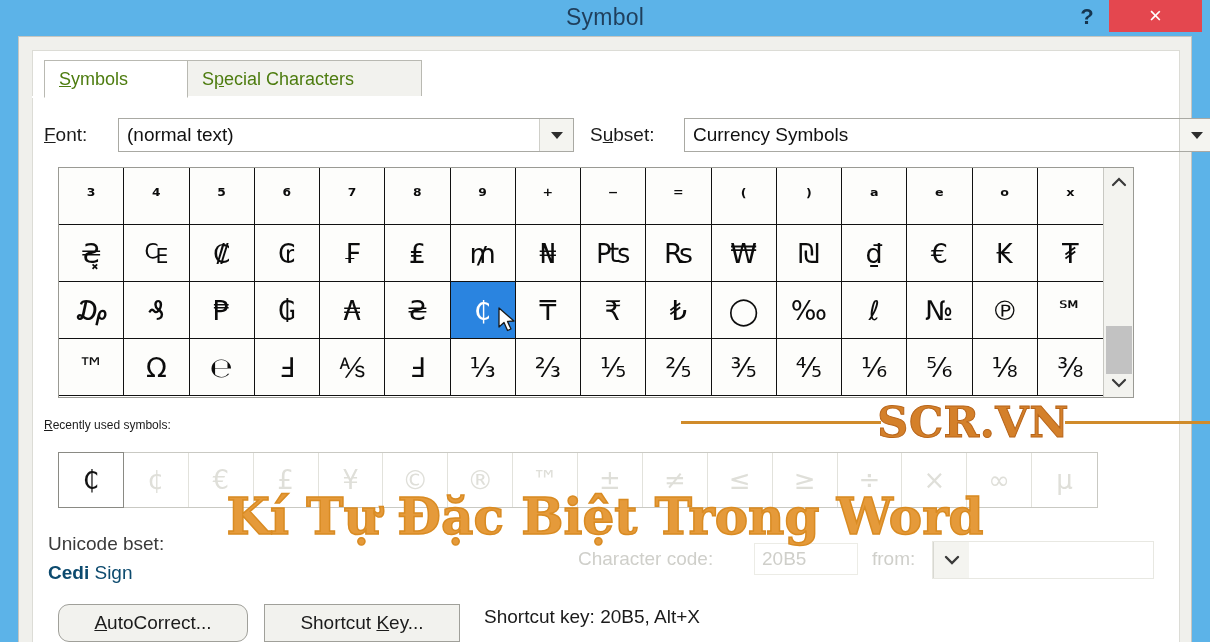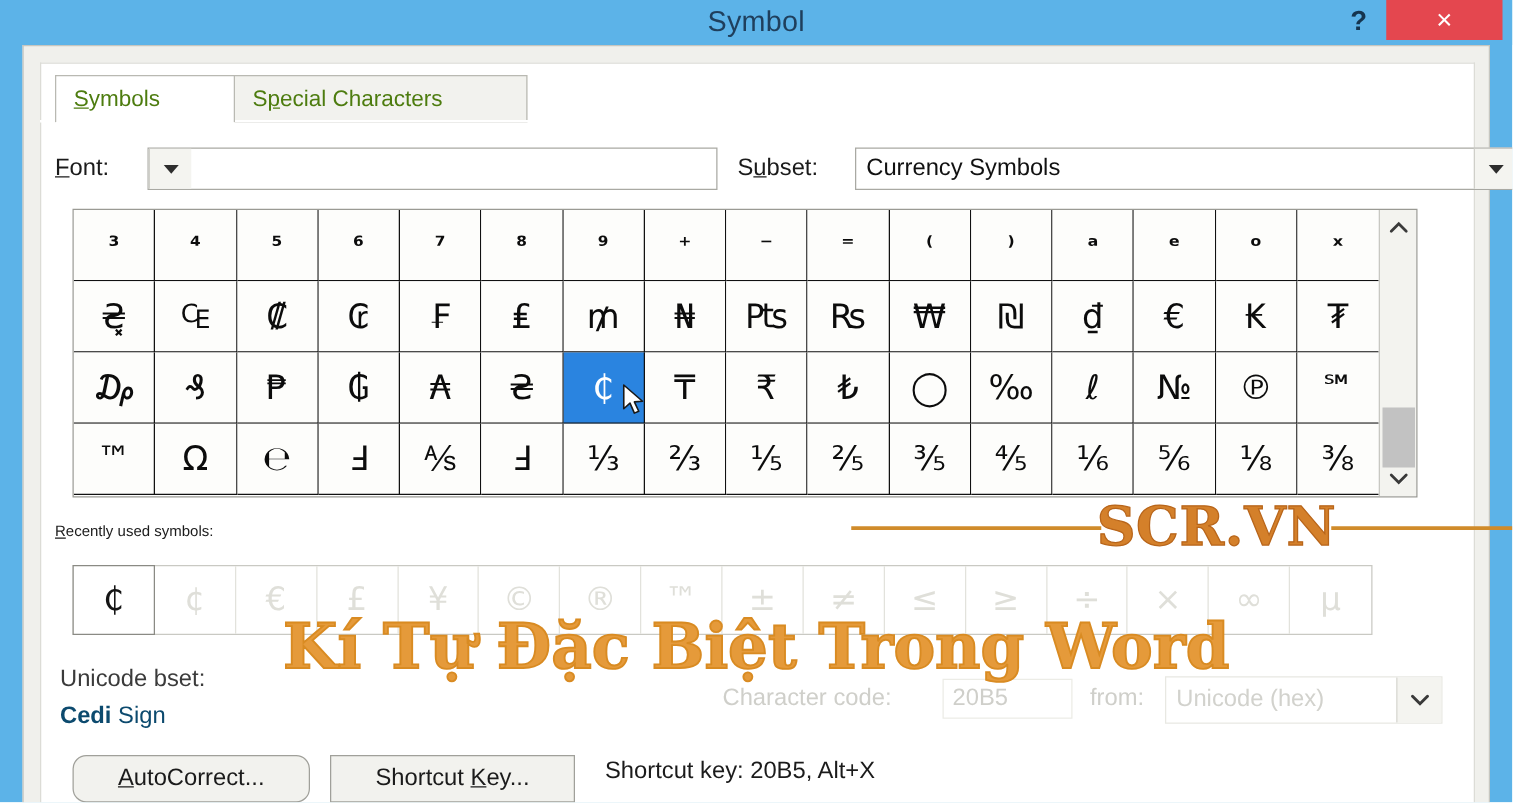--- a/index.html
+++ b/index.html
@@ -407,20 +407,21 @@
       <span id="tab1pre">S</span><u>p</u><span id="tab1rest">ecial Characters</span>
     </div>
   </div>
   <div class="tab-underline"></div>
 
   <div class="row-font">
     <div class="fld-label" id="lbl-font">
       <u>F</u><span id="lblfontrest">ont:</span>
     </div>
     <div class="combo" id="cmb-font">
+      <div class="val">(normal text)</div>
       <div class="arrow">
           <i class="chev"></i>
         </div>
     </div>
     <div class="fld-label" id="lbl-subset">
       <span id="lblsubpre">S</span><u>u</u><span id="lblsubrest">bset:</span>
     </div>
     <div class="combo" id="cmb-subset">
       <div class="val">Currency Symbols</div>
       <div class="arrow">
@@ -535,21 +536,20 @@
 
   <div class="lbl-uniname">Unicode bset:</div>
   <div class="val-uniname">
     <span class="bold">Cedi</span>
     <span>Sign</span>
   </div>
   <div class="lbl-charcode">Character code:</div>
   <div class="box-charcode">20B5</div>
   <div class="lbl-from">from:</div>
   <div class="cmb-from">
-    <div class="val">Unicode (hex)</div>
     <div class="arrow">
       <svg width="16" height="10" viewBox="0 0 16 10">
           <path d="M2 2 L8 8 L14 2" stroke="#3a3a3a" stroke-width="2.4" fill="none" stroke-linecap="round"></path>
         </svg>
     </div>
   </div>
 
   <div class="btn" id="btn-autocorrect">
     <u>A</u><span id="btnacrest">utoCorrect...</span>
   </div>

